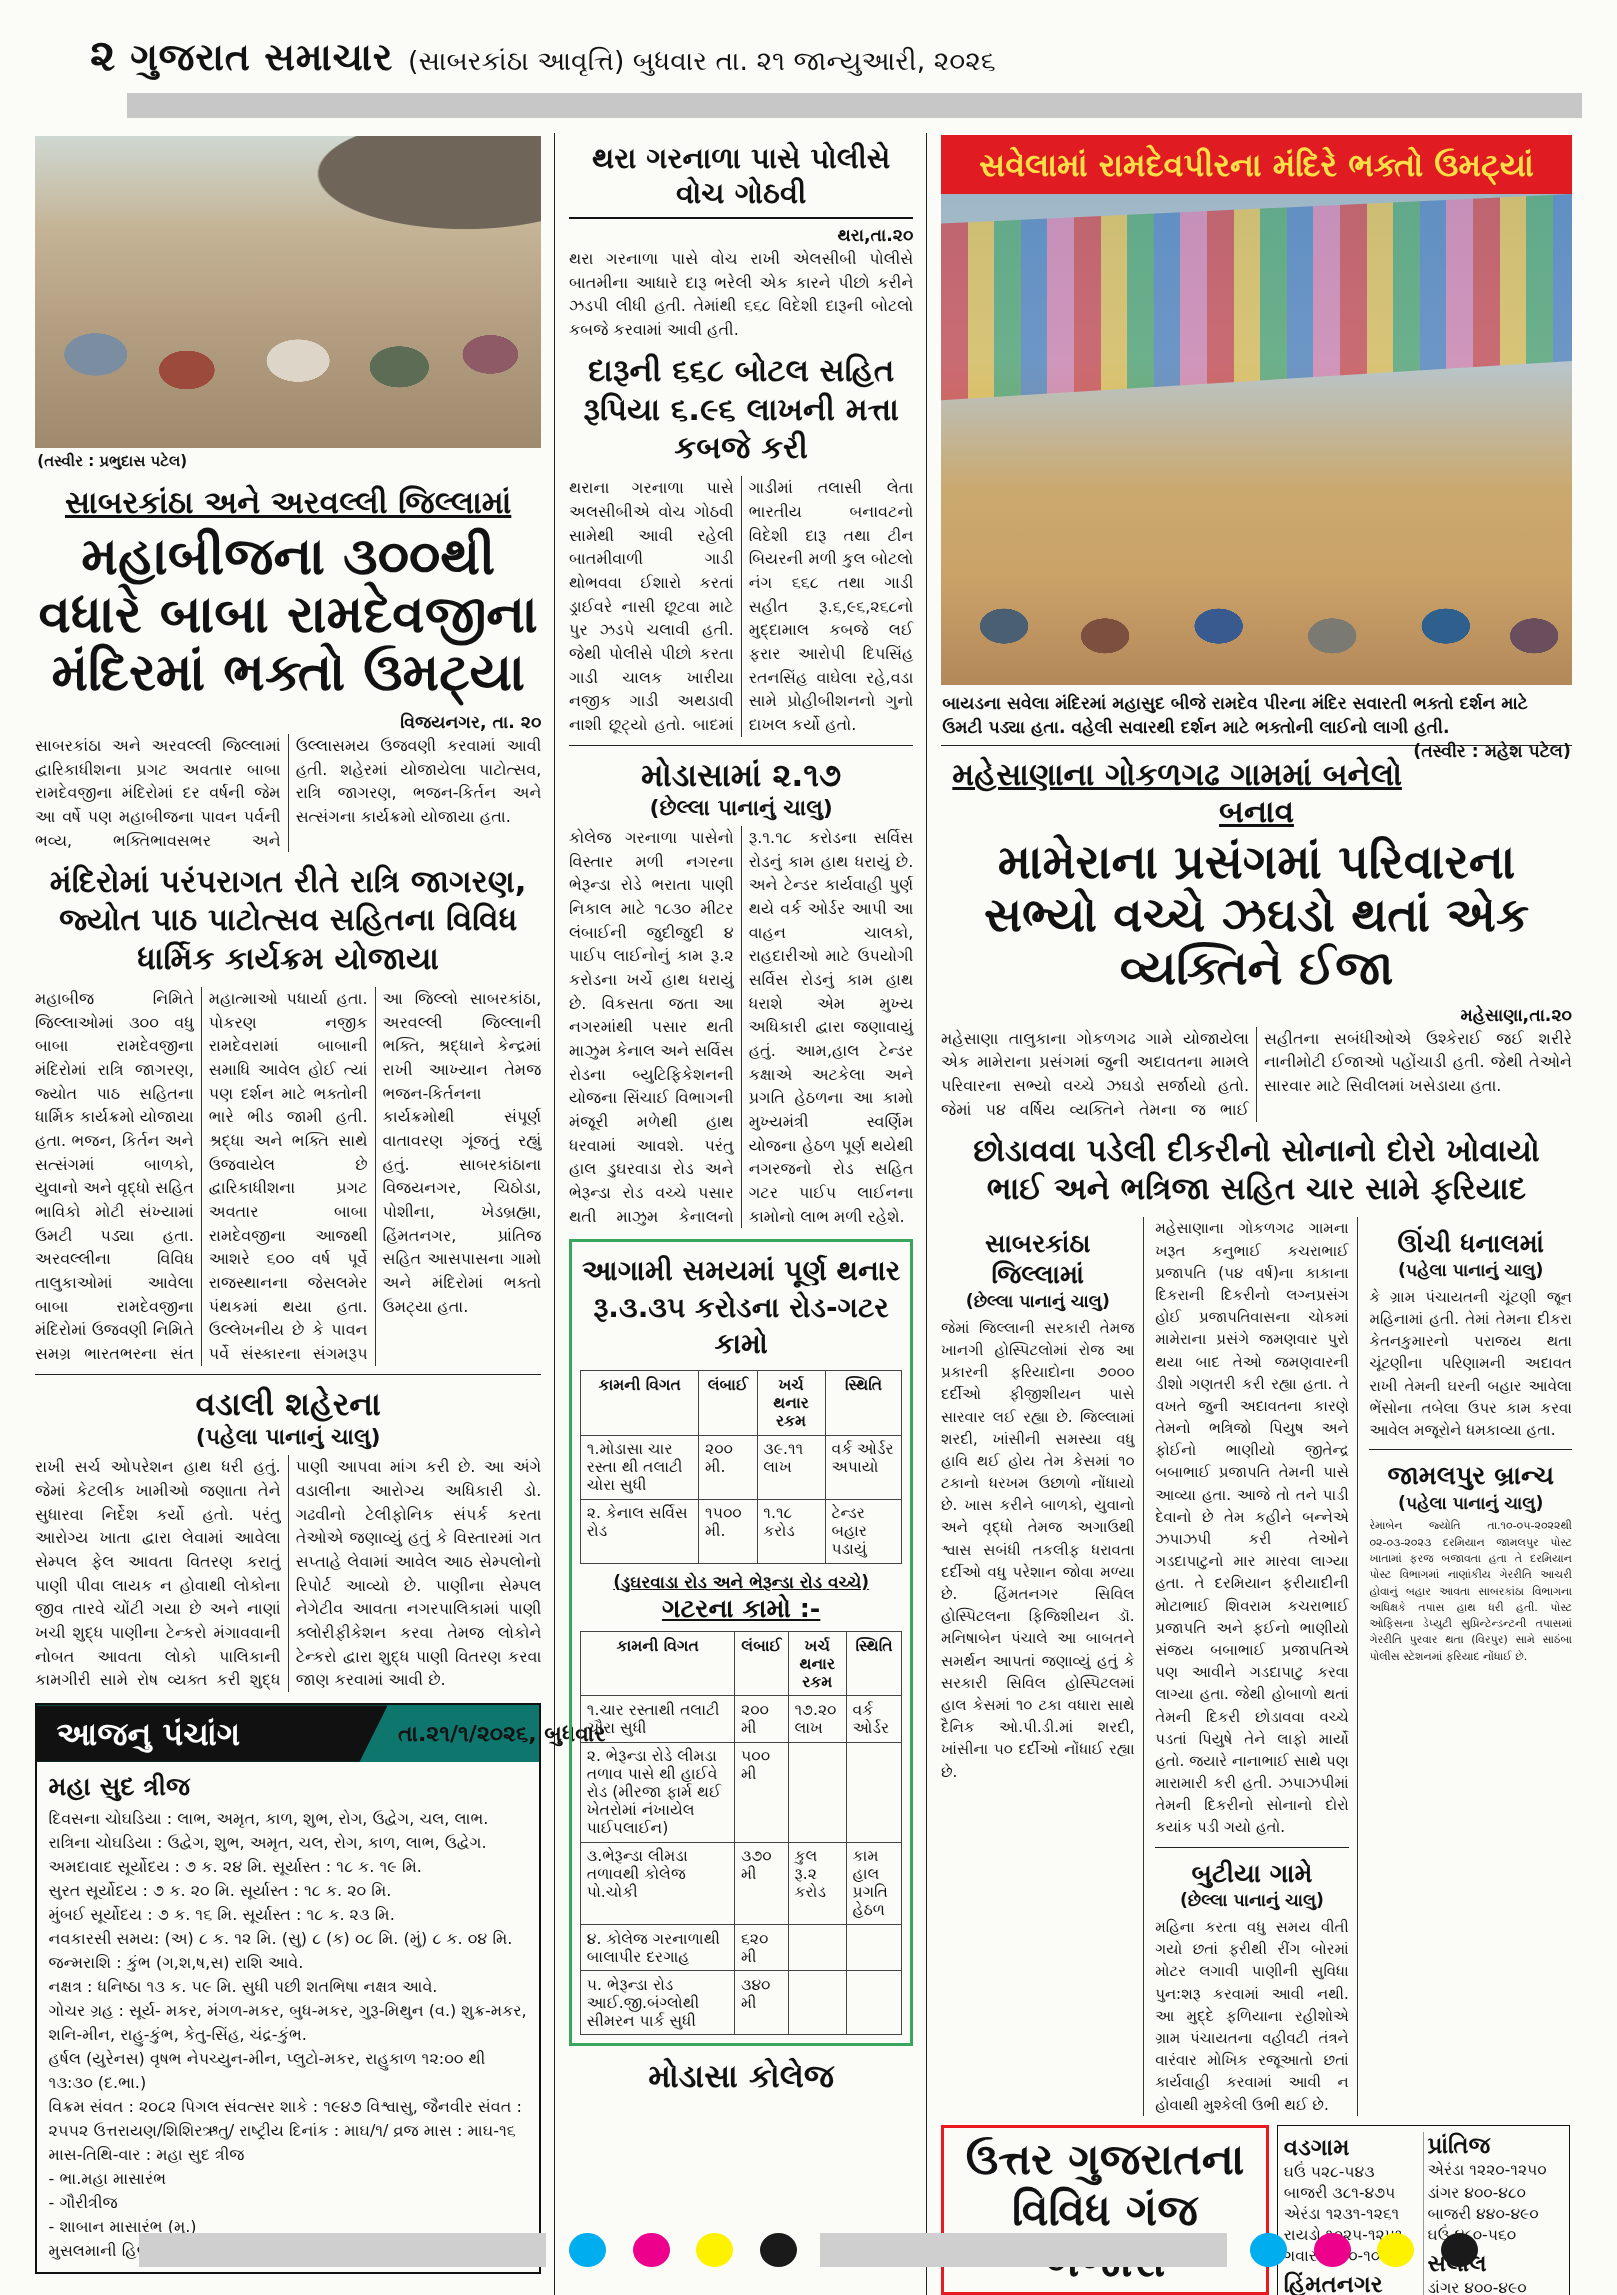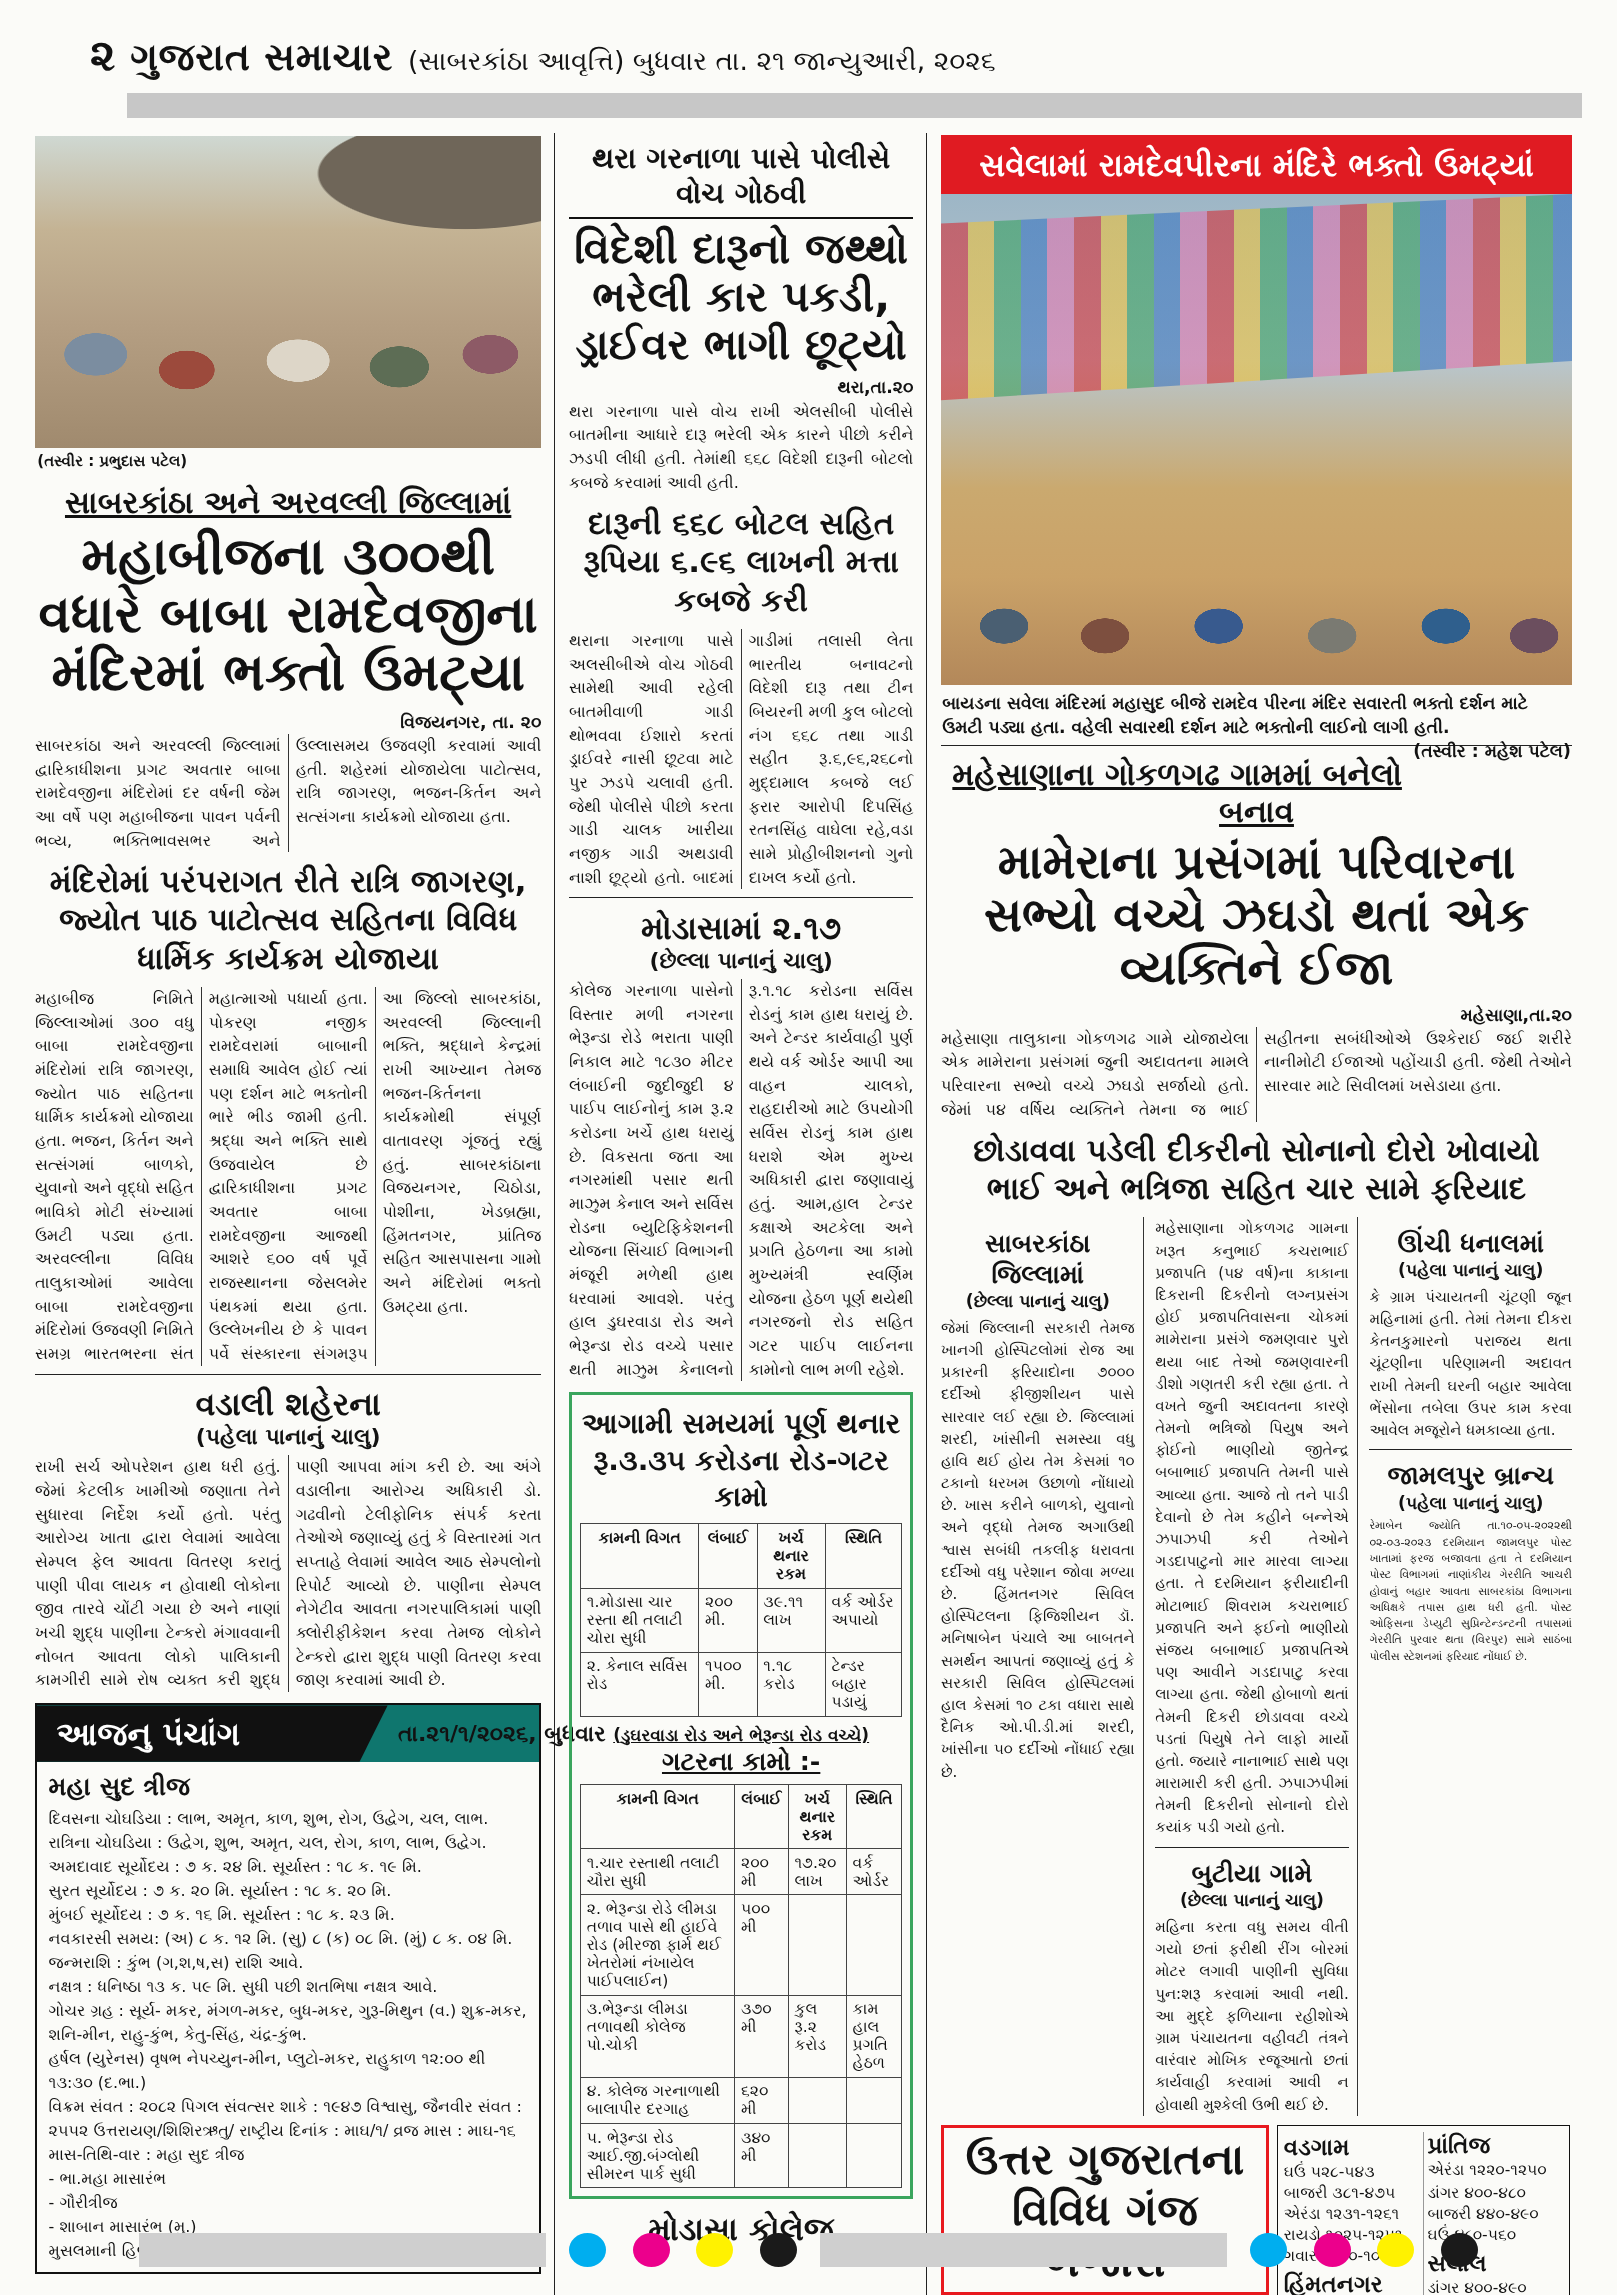--- a/index.html
+++ b/index.html
@@ -35,21 +35,21 @@
   .lead-photo{height:312px;margin-top:3.5px;
     background:linear-gradient(180deg,#cfd8d2 0%,#c4b394 30%,#b59f83 60%,#a08a6e 100%);}
   .lead-photo:before{content:"";position:absolute;inset:0;
     background:radial-gradient(52px 35px at 12% 70%,#7b8da0 0 60%,transparent 61%),
       radial-gradient(46px 32px at 30% 75%,#9c4a3c 0 60%,transparent 61%),
       radial-gradient(52px 35px at 52% 72%,#ddd6c8 0 60%,transparent 61%),
       radial-gradient(49px 34px at 72% 74%,#5d6d55 0 60%,transparent 61%),
       radial-gradient(46px 32px at 90% 70%,#8d5a66 0 60%,transparent 61%),
       radial-gradient(243px 92px at 85% 12%,#6f6659 0 60%,transparent 61%);}
   .photo-credit{font-size:15px;font-weight:bold;padding:3.5px 2.3px;}
-  .temple-banner{background:#e01b22;color:#ffffff;font-size:32px;font-weight:bold;text-align:center;
+  .temple-banner{background:#e01b22;color:#fde047;font-size:32px;font-weight:bold;text-align:center;
     padding:10.4px 4.6px;margin-top:2.3px;}
   .temple-photo{height:491px;
     background:linear-gradient(180deg,#9db6c6 0%,#b8c6cd 34%,#caa96f 60%,#caa268 78%,#b3885a 100%);}
   .temple-photo:before{content:"";position:absolute;inset:0;
     background:repeating-linear-gradient(90deg,#d8222a 0 26.6px,#f2c230 26.6px 53px,#2e9e57 53px 80px,#2f6fc0 80px 106px,#e36fae 106px 133px);
     opacity:.55;clip-path:polygon(0 6%,100% 0,100% 34%,0 42%);}
   .temple-photo:after{content:"";position:absolute;inset:0;
     background:radial-gradient(40px 29px at 10% 88%,#4a5f72 0 60%,transparent 61%),
       radial-gradient(40px 29px at 26% 90%,#7d4f3f 0 60%,transparent 61%),
       radial-gradient(40px 29px at 44% 88%,#385a8e 0 60%,transparent 61%),
@@ -145,21 +145,20 @@
                 <div class="pan-line">- શાબાન માસારંભ (મુ.)</div>
                 <div class="pan-line">મુસલમાની હિજરીસન : ૧૪૪૭ શાબાન માસનો ૧ રોજ</div>
               </div>
           </div>
         </div>
 
       </div>
 
       <div class="col col-m">
         <div class="kicker2">થરા ગરનાળા પાસે પોલીસે વોચ ગોઠવી</div>
-        <div class="headline-l">વિદેશી દારૂનો જથ્થો ભરેલી કાર પકડી, ડ્રાઈવર ભાગી છૂટ્યો</div>
         <div class="dateline">થરા,તા.૨૦</div>
         <div class="body">થરા ગરનાળા પાસે વોચ રાખી એલસીબી પોલીસે બાતમીના આધારે દારૂ ભરેલી એક કારને પીછો કરીને ઝડપી લીધી હતી. તેમાંથી ૬૬૮ વિદેશી દારૂની બોટલો કબજે કરવામાં આવી હતી.</div>
         <div class="subhead">દારૂની ૬૬૮ બોટલ સહિત રૂપિયા ૬.૯૬ લાખની મત્તા કબજે કરી</div>
         <div class="bodycols2">થરાના ગરનાળા પાસે અલસીબીએ વોચ ગોઠવી સામેથી આવી રહેલી બાતમીવાળી ગાડી થોભવવા ઈશારો કરતાં ડ્રાઈવરે નાસી છૂટવા માટે પુર ઝડપે ચલાવી હતી. જેથી પોલીસે પીછો કરતા ગાડી ચાલક ખારીયા નજીક ગાડી અથડાવી નાશી છૂટ્યો હતો. બાદમાં ગાડીમાં તલાસી લેતા ભારતીય બનાવટનો વિદેશી દારૂ તથા ટીન બિયરની મળી કુલ બોટલો નંગ ૬૬૮ તથા ગાડી સહીત રૂ.૬,૯૬,૨૬૮નો મુદ્દામાલ કબજે લઈ ફરાર આરોપી દિપસિંહ રતનસિંહ વાઘેલા રહે,વડા સામે પ્રોહીબીશનનો ગુનો દાખલ કર્યો હતો.</div>
 
         <div class="rule"></div>
         <div class="cont-head">મોડાસામાં ૨.૧૭</div>
         <div class="cont-note">(છેલ્લા પાનાનું ચાલુ)</div>
         <div class="bodycols2">કોલેજ ગરનાળા પાસેનો વિસ્તાર મળી નગરના ભેરૂન્ડા રોડે ભરાતા પાણી નિકાલ માટે ૧૮૩૦ મીટર લંબાઈની જુદીજુદી ૪ પાઈપ લાઈનોનું કામ રૂ.૨ કરોડના ખર્ચે હાથ ધરાયું છે. વિકસતા જતા આ નગરમાંથી પસાર થતી માઝુમ કેનાલ અને સર્વિસ રોડના બ્યુટિફિકેશનની યોજના સિંચાઈ વિભાગની મંજૂરી મળેથી હાથ ધરવામાં આવશે. પરંતુ હાલ ડુઘરવાડા રોડ અને ભેરૂન્ડા રોડ વચ્ચે પસાર થતી માઝુમ કેનાલનો રૂ.૧.૧૮ કરોડના સર્વિસ રોડનું કામ હાથ ધરાયું છે. અને ટેન્ડર કાર્યવાહી પુર્ણ થયે વર્ક ઓર્ડર આપી આ વાહન ચાલકો, રાહદારીઓ માટે ઉપયોગી સર્વિસ રોડનું કામ હાથ ધરાશે એમ મુખ્ય અધિકારી દ્વારા જણાવાયું હતું. આમ,હાલ ટેન્ડર કક્ષાએ અટકેલા અને પ્રગતિ હેઠળના આ કામો મુખ્યમંત્રી સ્વર્ણિમ યોજના હેઠળ પૂર્ણ થયેથી નગરજનો રોડ સહિત ગટર પાઈપ લાઈનના કામોનો લાભ મળી રહેશે.</div>
 

